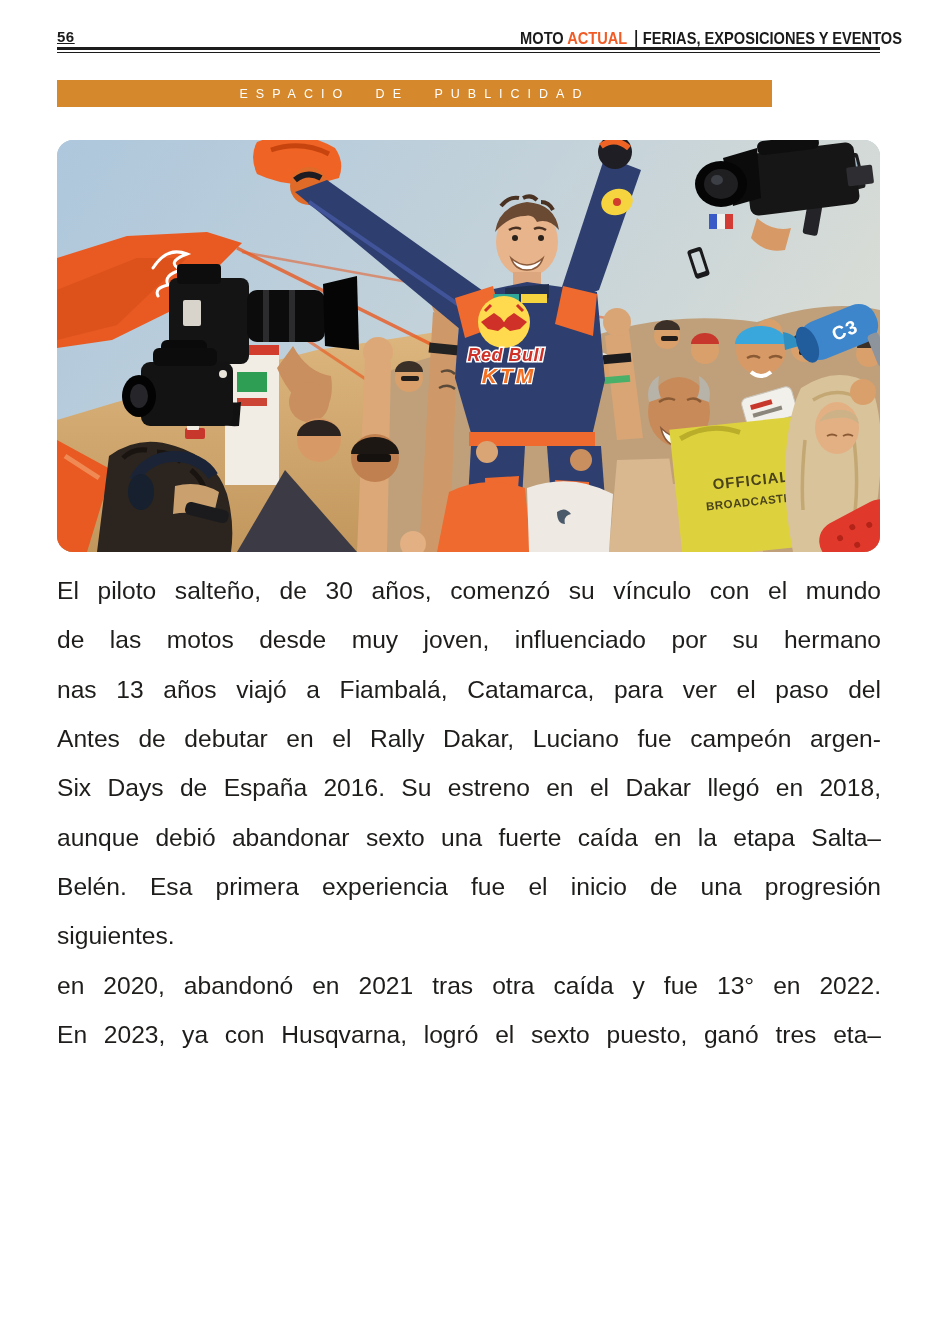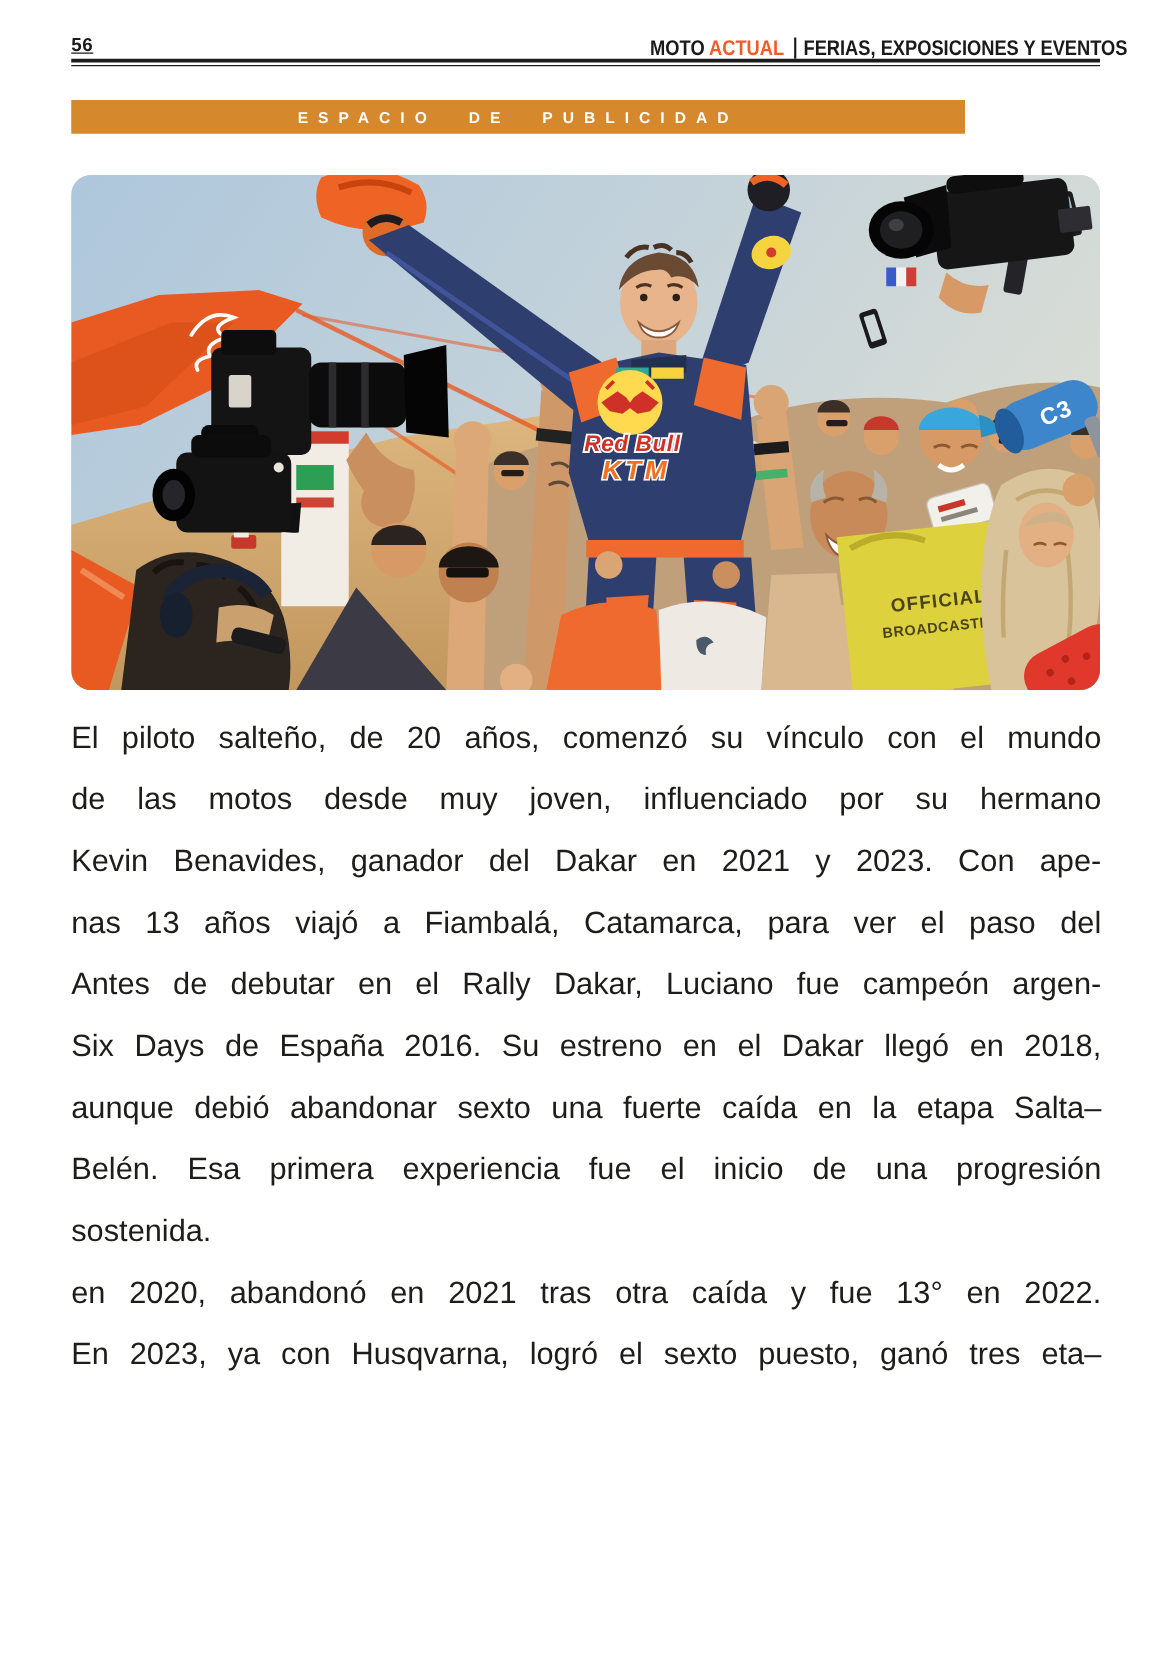--- a/index.html
+++ b/index.html
@@ -27,21 +27,21 @@
   .header-title .accent { color:#f15b25; }
   .header-title .divider {
     display:inline-block; width:0; height:17px; border-left:2px solid #1a1a1a;
     margin:0 7px 0 9px; vertical-align:-3px;
   }
 
   
   .ad-banner {
     position:absolute; left:57px; top:80px; width:715px; height:27px;
     background:#d5892c; color:#ffffff; text-align:center;
-    font-size:12.5px; font-weight:bold; letter-spacing:8px; word-spacing:14px;
+    font-size:12.5px; font-weight:normal; letter-spacing:8px; word-spacing:14px;
     line-height:28px;
   }
 
   
   .photo {
     position:absolute; left:57px; top:140px; width:823px; height:412px;
     border-radius:16px; overflow:hidden; background:#b7c9d8;
   }
   .photo svg { display:block; width:823px; height:412px; }
   .pt { font-family:"Liberation Sans", sans-serif; font-weight:bold; }
@@ -333,26 +333,25 @@
         </g>
       </g>
 
       <path d="M392,352 q36,-18 76,-4 l6,64 L380,412 Z" fill="#ef6a2f"></path>
       <path d="M470,348 q44,-16 86,6 l-4,58 L472,412 Z" fill="#efe9e4"></path>
       <path d="M500,372 q8,-6 14,2 q-8,2 -6,10 q-8,0 -8,-12 Z" fill="#4a5a6a"></path>
     </svg>
   </figure>
 
   <div class="article">
-    <div class="jline">El piloto salteño, de 20 años, comenzó su vínculo con el mundo</div>
+    <div class="jline">El piloto salteño, de 30 años, comenzó su vínculo con el mundo</div>
     <div class="jline">de las motos desde muy joven, influenciado por su hermano</div>
-    <div class="jline">Kevin Benavides, ganador del Dakar en 2021 y 2023. Con ape-</div>
     <div class="jline">nas 13 años viajó a Fiambalá, Catamarca, para ver el paso del</div>
     <div class="jline">Antes de debutar en el Rally Dakar, Luciano fue campeón argen-</div>
     <div class="jline">Six Days de España 2016. Su estreno en el Dakar llegó en 2018,</div>
     <div class="jline">aunque debió abandonar sexto una fuerte caída en la etapa Salta–</div>
     <div class="jline">Belén. Esa primera experiencia fue el inicio de una progresión</div>
-    <div class="jline jend">sostenida.</div>
+    <div class="jline jend">siguientes.</div>
     <div class="jline">en 2020, abandonó en 2021 tras otra caída y fue 13° en 2022.</div>
     <div class="jline">En 2023, ya con Husqvarna, logró el sexto puesto, ganó tres eta–</div>
   </div>
 
 </div>
 
 </body></html>

